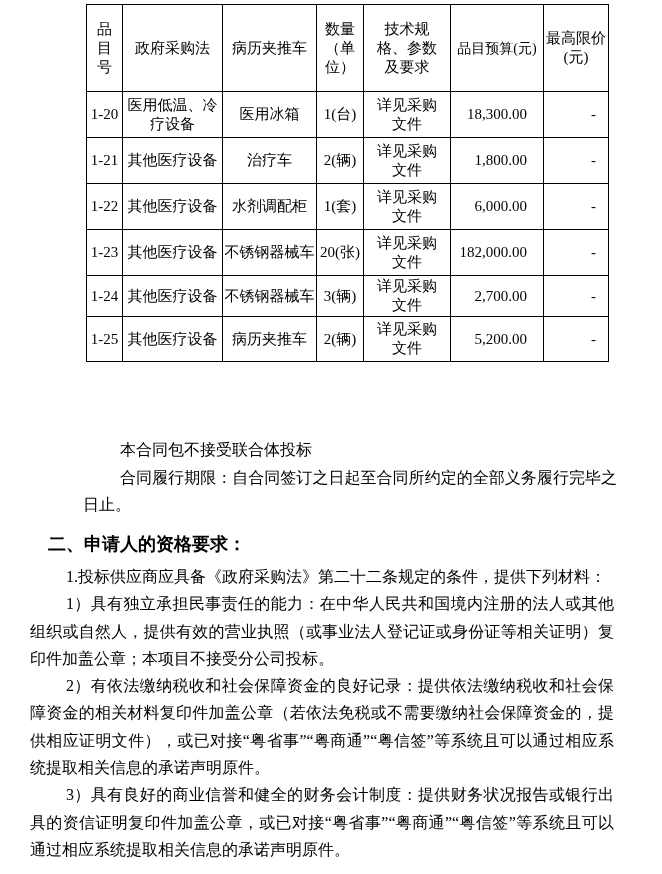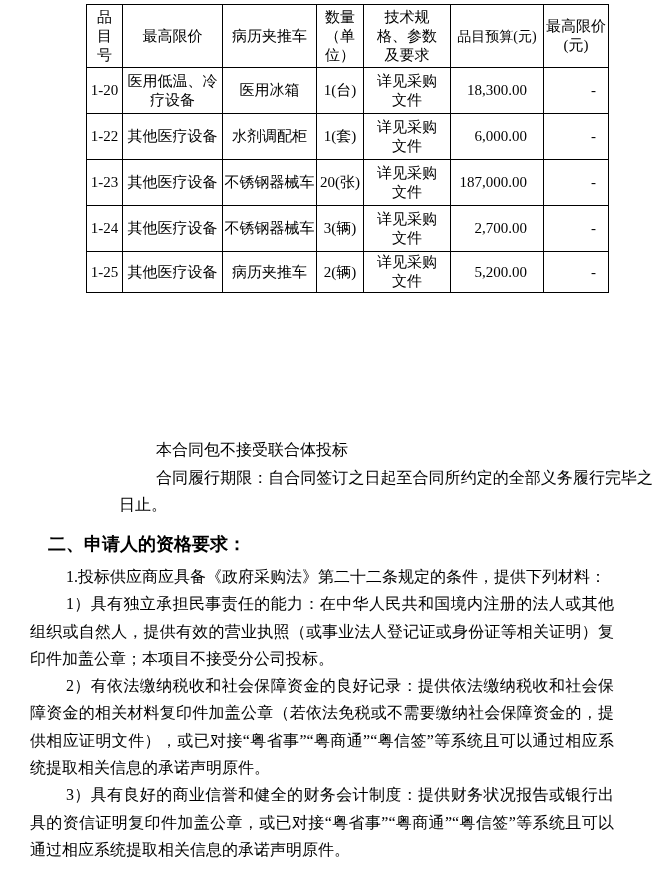--- a/index.html
+++ b/index.html
@@ -23,33 +23,33 @@
     line-height:19px;
     padding:0 2px;
     overflow:hidden;
   }
   .doc-table thead th { height:62px; }
   .doc-table tbody tr:nth-child(-n+4) td { height:45px; }
   .doc-table tbody tr:nth-child(5) td { height:40px; }
   .doc-table tbody tr:nth-child(n+6) td { height:44px; }
 
   .doc-table th.h-no   { padding:0 10px; }
-  .doc-table th.h-qty  { padding:0 6px; }
+  .doc-table th.h-qty  { padding:12px 6px; }
   .doc-table th.h-spec { padding:0 8px; }
   .doc-table th.h-budget { white-space:nowrap; font-size:14px; }
   .doc-table td.c-target { padding:0; }
   .doc-table td.c-qty  { padding:0; white-space:nowrap; }
   .doc-table td.c-spec { padding:0 8px;text-align:center; }
   .doc-table td.c-budget { text-align:right; padding-right:16px; }
   .doc-table td.c-cap    { text-align:right; padding-right:12px; }
 
   
   .notes {
     position:absolute; left:83px; top:436px; width:534px;
-    font-size:16px; line-height:27.5px; text-align:justify;margin-left:36px;
+    font-size:16px; line-height:27.5px; text-align:justify;
   }
   .notes p { margin:0; text-indent:37px; }
 
   
   .sec-heading {
     position:absolute; left:48px; top:531px;
     font-size:18px; font-weight:bold; line-height:26px;
   }
   .sec-body {
     position:absolute; left:30px; top:563px; width:584px;
@@ -68,54 +68,63 @@
         <col style="width:100px">
         <col style="width:94px">
       <col style="width:47px">
         <col style="width:87px">
         <col style="width:93px">
       <col style="width:65px">
     </colgroup>
     <thead>
       <tr>
         <th class="h-no">品目号</th>
-        <th>最高限价</th>
+        <th>政府采购法</th>
         <th>病历夹推车</th>
         <th class="h-qty">数量（单位）</th>
         <th class="h-spec">技术规格、参数及要求</th>
         <th class="h-budget">品目预算(元)</th>
         <th>最高限价(元)</th>
       </tr>
     </thead>
     <tbody>
       <tr>
         <td>1-20</td>
         <td>医用低温、冷疗设备</td>
         <td class="c-target">医用冰箱</td>
         <td class="c-qty">1(台)</td>
         <td class="c-spec">详见采购文件</td>
         <td class="c-budget">18,300.00</td>
         <td class="c-cap">-</td>
       </tr>
       <tr>
+        <td>1-21</td>
+        <td>其他医疗设备</td>
+        <td class="c-target">治疗车</td>
+        <td class="c-qty">2(辆)</td>
+        <td class="c-spec">详见采购文件</td>
+        <td class="c-budget">1,800.00</td>
+        <td class="c-cap">-</td>
+      </tr>
+      <tr>
         <td>1-22</td>
         <td>其他医疗设备</td>
         <td class="c-target">水剂调配柜</td>
         <td class="c-qty">1(套)</td>
         <td class="c-spec">详见采购文件</td>
         <td class="c-budget">6,000.00</td>
         <td class="c-cap">-</td>
       </tr>
       <tr>
         <td>1-23</td>
         <td>其他医疗设备</td>
         <td class="c-target">不锈钢器械车</td>
         <td class="c-qty">20(张)</td>
         <td class="c-spec">详见采购文件</td>
-        <td class="c-budget">187,000.00</td>
+        <td class="c-budget">182,000.00</td>
         <td class="c-cap">-</td>
       </tr>
       <tr>
         <td>1-24</td>
         <td>其他医疗设备</td>
         <td class="c-target">不锈钢器械车</td>
         <td class="c-qty">3(辆)</td>
         <td class="c-spec">详见采购文件</td>
         <td class="c-budget">2,700.00</td>
         <td class="c-cap">-</td>

